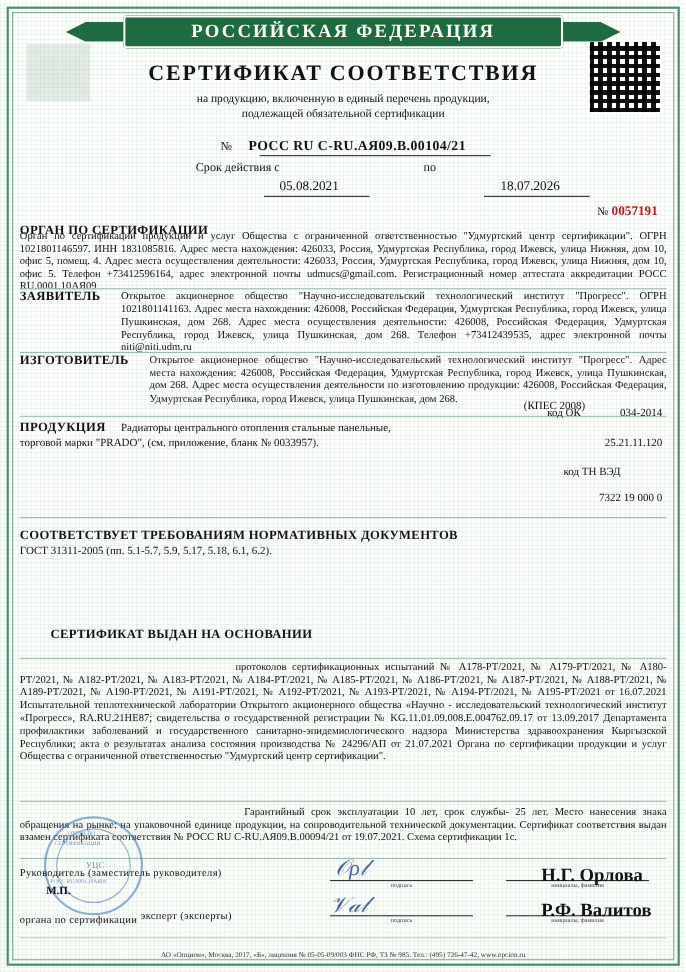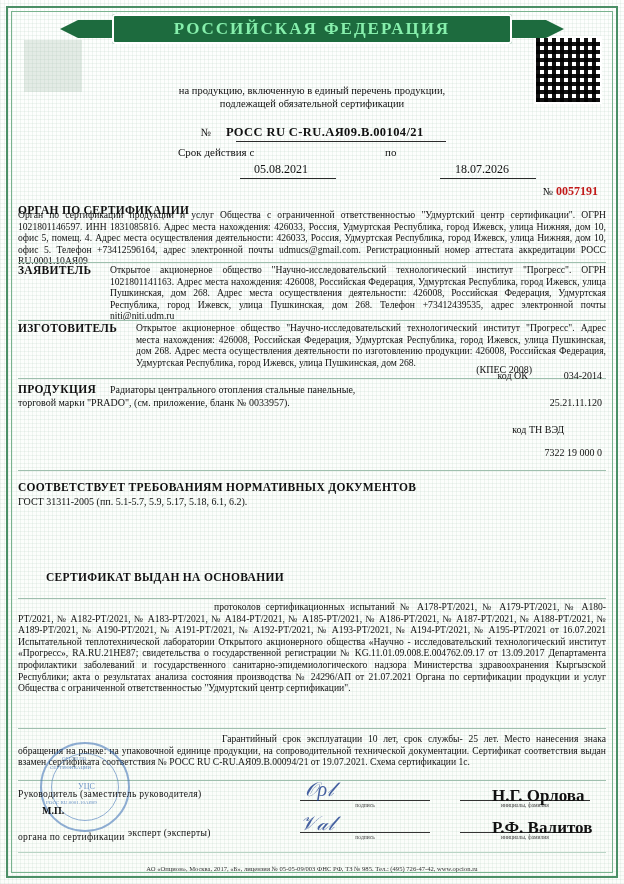--- a/index.html
+++ b/index.html
@@ -30,21 +30,21 @@
 
   
   .banner{
     position:absolute;left:112px;top:14px;width:400px;height:30px;
     background:#1d6b3e;
     border-radius:3px;
     display:flex;align-items:center;justify-content:center;
     box-shadow:0 0 0 2px #ffffff inset;
   }
   .banner span{
-    color:#86efac;font-weight:bold;font-size:17px;letter-spacing:2px;
+    color:#ffffff;font-weight:bold;font-size:17px;letter-spacing:2px;
     font-family:"Liberation Serif", serif;
   }
   .banner-wing{
     position:absolute;top:20px;height:18px;width:56px;
     background:#1d6b3e;
   }
   .wing-l{left:60px;clip-path:polygon(0 50%,18px 0,100% 0,100% 100%,18px 100%);}
   .wing-r{right:60px;clip-path:polygon(0 0,calc(100% - 18px) 0,100% 50%,calc(100% - 18px) 100%,0 100%);}
 
   .qr{
@@ -146,20 +146,21 @@
 
   <div class="stamp-left"></div>
   <div class="qr"></div>
 
   <div class="banner-wing wing-l"></div>
   <div class="banner-wing wing-r"></div>
   <div class="banner">
     <span>РОССИЙСКАЯ ФЕДЕРАЦИЯ</span>
   </div>
 
+  <div class="title">СЕРТИФИКАТ СООТВЕТСТВИЯ</div>
   <div class="subtitle">
     <div>на продукцию, включенную в единый перечень продукции,</div>
     <div>подлежащей обязательной сертификации</div>
   </div>
 
   <div class="num-row">
     <span class="lbl">№</span>
     &nbsp;&nbsp;&nbsp;
     <span class="val">РОСС RU С-RU.АЯ09.В.00104/21</span>
   </div>

